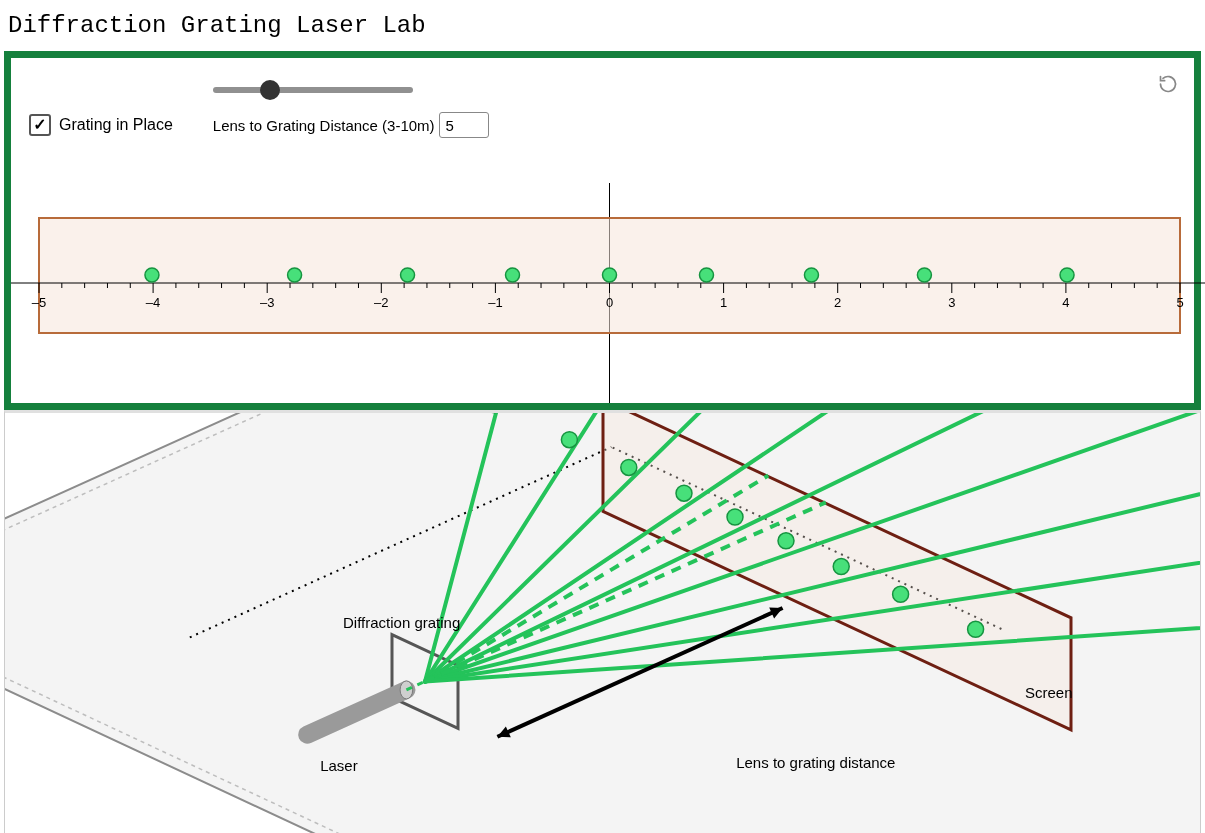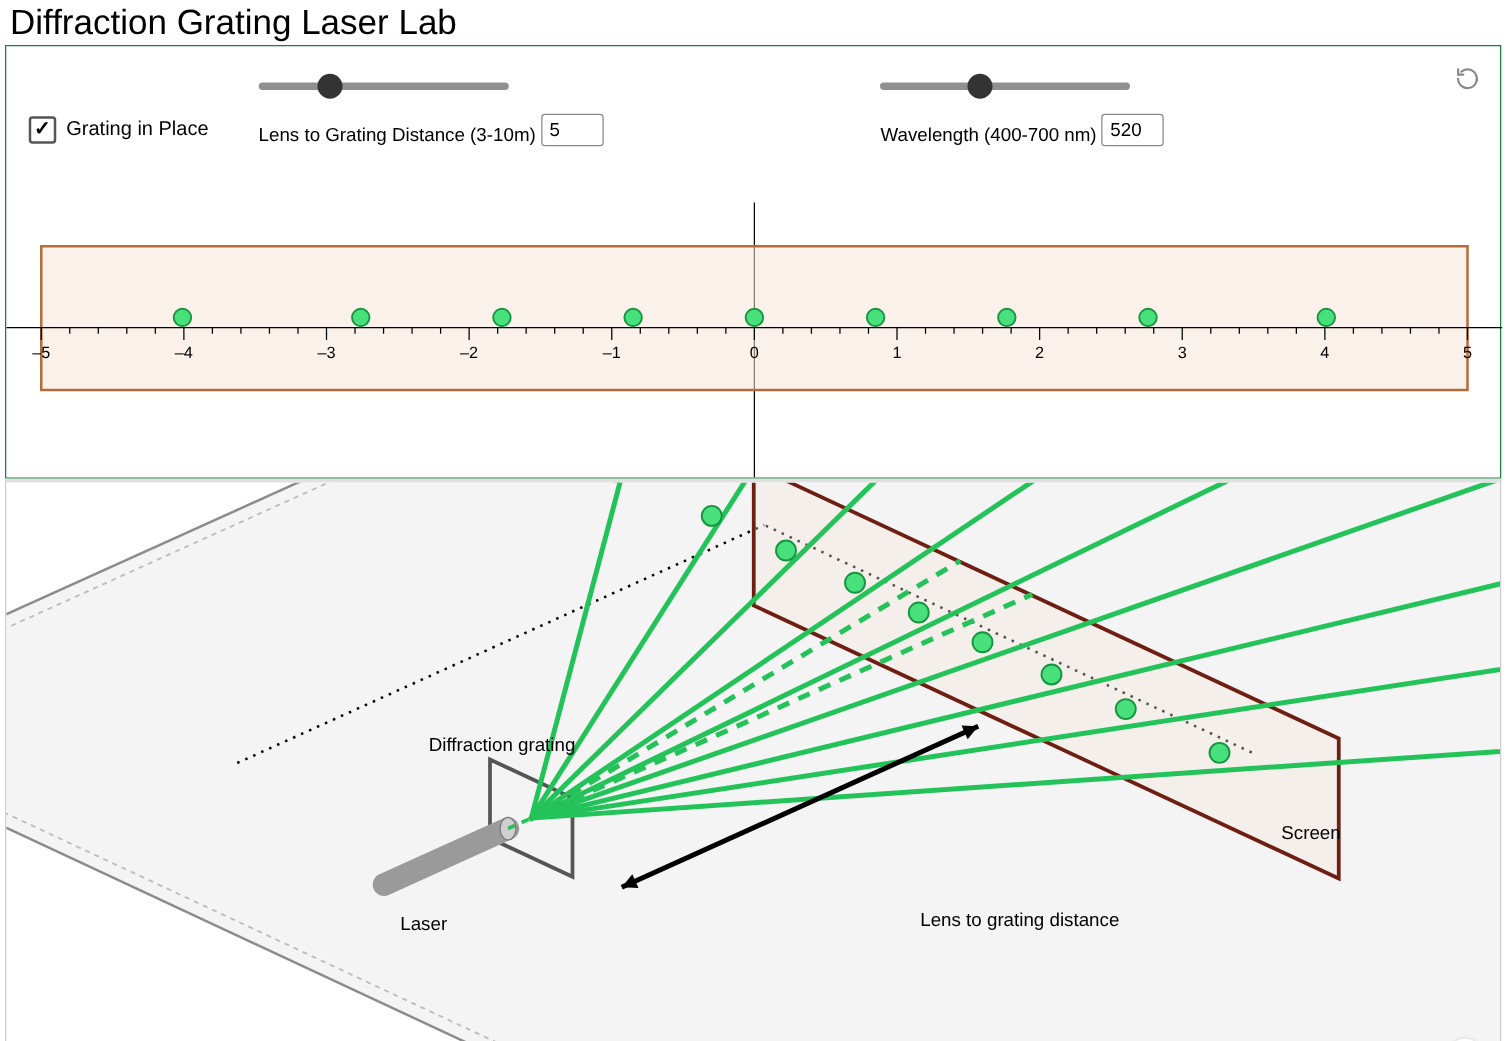--- a/index.html
+++ b/index.html
@@ -5,27 +5,27 @@
   * { box-sizing: border-box; }
   body {
     margin: 0;
     font-family: Arial, Helvetica, sans-serif;
     background: #fff;
     color: #000;
     width: 1205px;
   }
   h1.title {
     margin: 0;
-    padding: 2px 8px;
-    font-size: 28px;
+    padding: 12px 8px;
+    font-size: 24px;
     font-weight: 400;
-    font-family: Liberation Sans, sans-serif;
+    font-family: Liberation Mono, monospace;
   }
   .frame {
-    border: 1px solid #15803d;
+    border: 7px solid #15803d;
     margin: 0 4px;
     position: relative;
   }
   .controls-row {
     display: flex;
     align-items: flex-start;
     padding: 12px 18px 28px 18px;
     gap: 20px;
     position: relative;
     height: 125px;
@@ -79,21 +79,21 @@
     position: absolute;
     top: 50%;
     width: 20px; height: 20px;
     border-radius: 50%;
     background: #333;
     transform: translate(-50%, -50%);
     cursor: pointer;
   }
   .ctrl-label-row {
     display: flex;
-    align-items: flex-end;
+    align-items: center;
     gap: 4px;
     font-size: 15px;
   }
   .value-box {
     width: 50px;
     height: 26px;
     border: 1px solid #888;
     border-radius: 3px;
     padding: 2px 6px;
     font-size: 15px;
@@ -153,30 +153,20 @@
         <div class="slider-line"></div>
         <div class="slider-thumb" id="thumb-lens" style="left: 57.1429px;"></div>
       </div>
       <div class="ctrl-label-row">
         <span>Lens to Grating Distance (3-10m)</span>
         <span class="value-box">5</span>
       </div>
     </div>
 
 
-    <div class="ctrl-group">
-      <div class="slider-track">
-        <div class="slider-line"></div>
-        <div class="slider-thumb" id="thumb-wavelength" style="left: 80px;"></div>
-      </div>
-      <div class="ctrl-label-row">
-        <span>Wavelength (400-700 nm)</span>
-        <span class="value-box">520</span>
-      </div>
-    </div>
 
     <div class="refresh-icon">
       <svg viewBox="0 0 24 24" width="20" height="20" fill="none" stroke="currentColor" stroke-width="2" stroke-linecap="round">
         <path d="M3 12a9 9 0 1 0 3-6.7"></path>
         <polyline points="3 3 3 8 8 8"></polyline>
       </svg>
     </div>
   </div>
 
   <svg id="ruler-svg" class="ruler-svg" width="1197" height="220">

